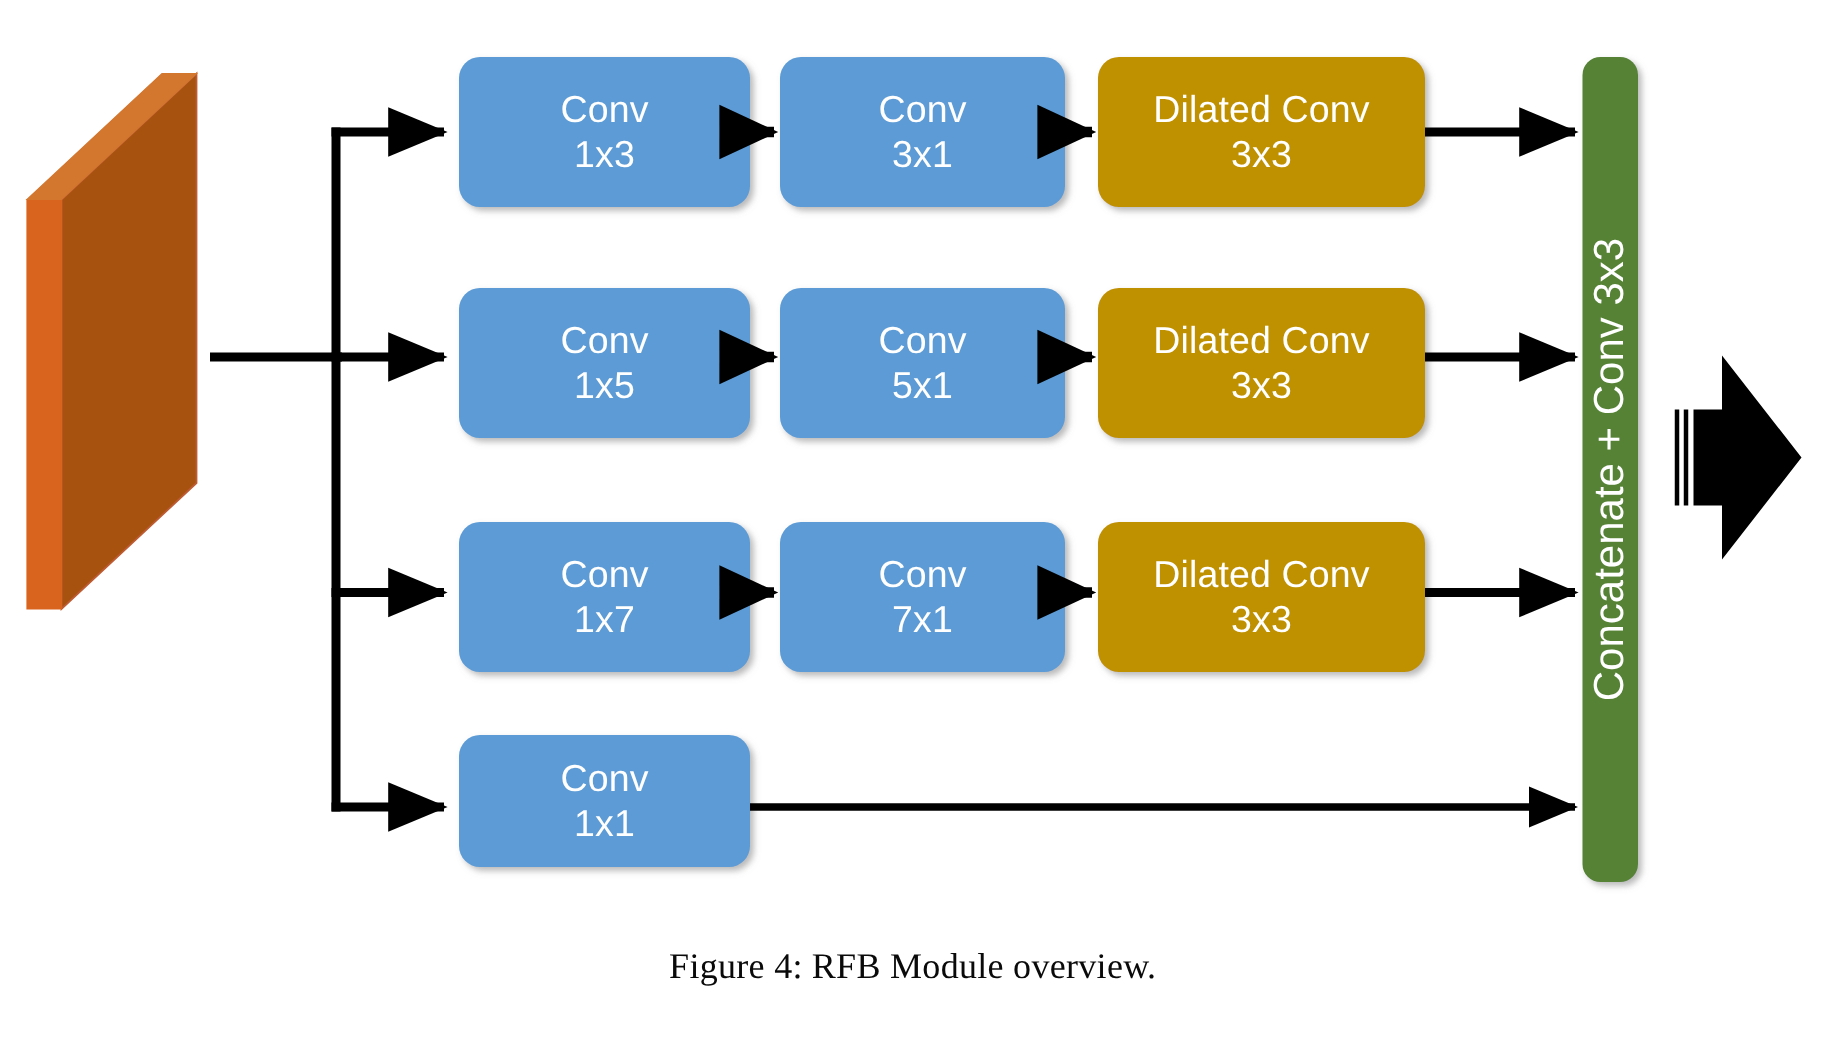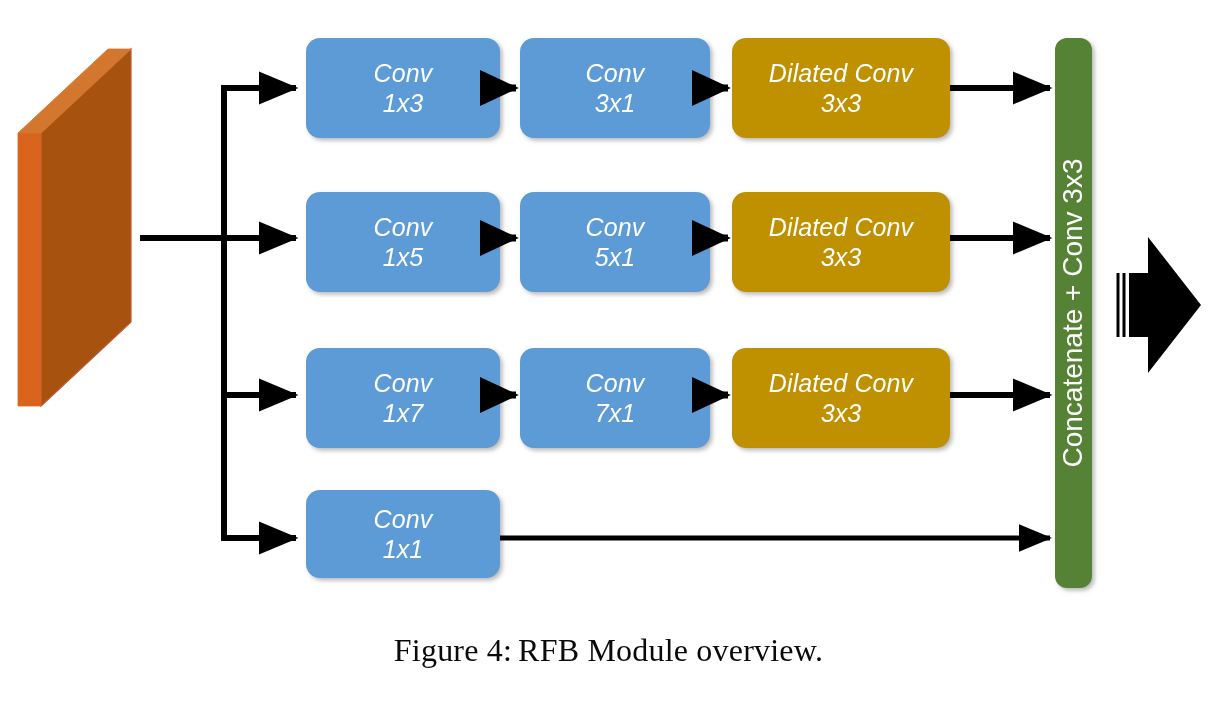--- a/index.html
+++ b/index.html
@@ -14,21 +14,20 @@
     text-align:left;
     line-height:1.22;
     font-weight:400;
     font-size:25px;
     letter-spacing:.1px;
     pointer-events:none;
     display:flex;
     flex-direction:column;
     align-items:center;
     justify-content:center;
-    font-style:italic;
   }
   .node-label .l2{display:block;}
 
   .vert-label{
     position:absolute;
     color:#ffffff;
     font-size:28px;
     white-space:nowrap;
     transform-origin:center center;
     transform:rotate(-90deg);
@@ -36,21 +35,21 @@
     pointer-events:none;
   }
 
   #caption{
     position:absolute;
     left:0;
     top:632px;
     width:1217px;
     text-align:center;
     font-family:"Liberation Serif","DejaVu Serif",serif;
-    font-size:32px;
+    font-size:24px;
     color:#0a0a0a;
     letter-spacing:.2px;
   }
   #caption .fignum{margin-right:6px;}
 </style>
 </head>
 <body>
 
 <div id="stage">
 

